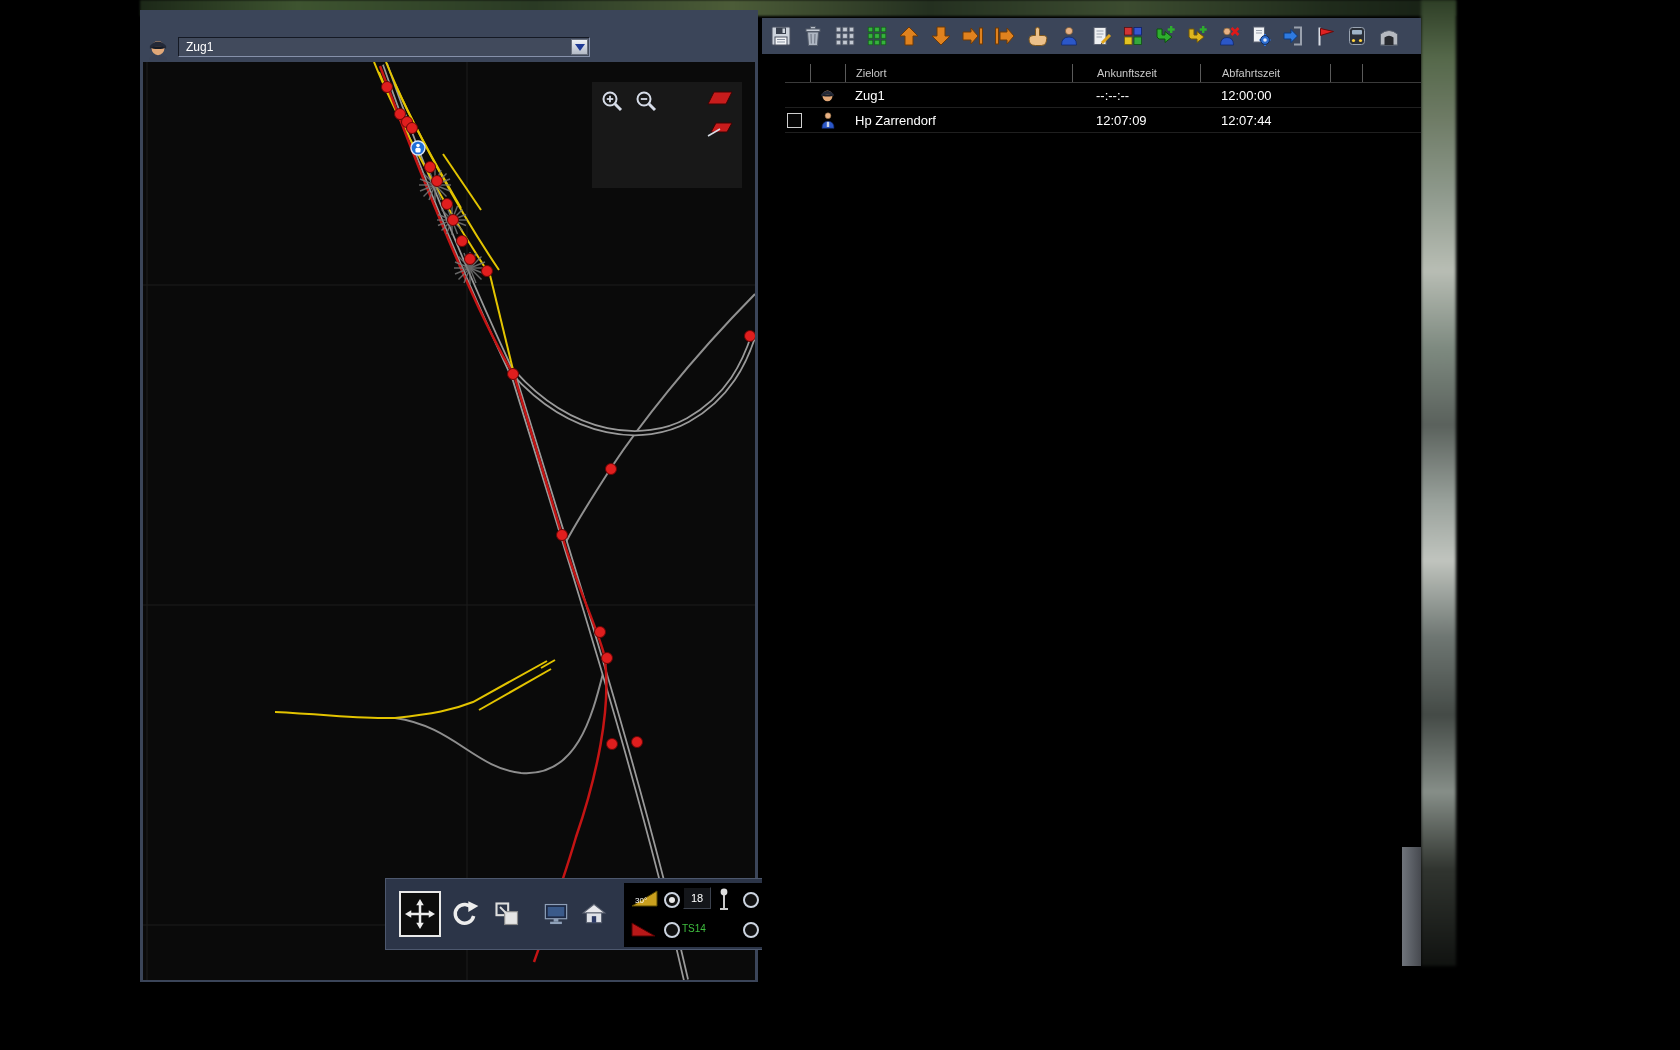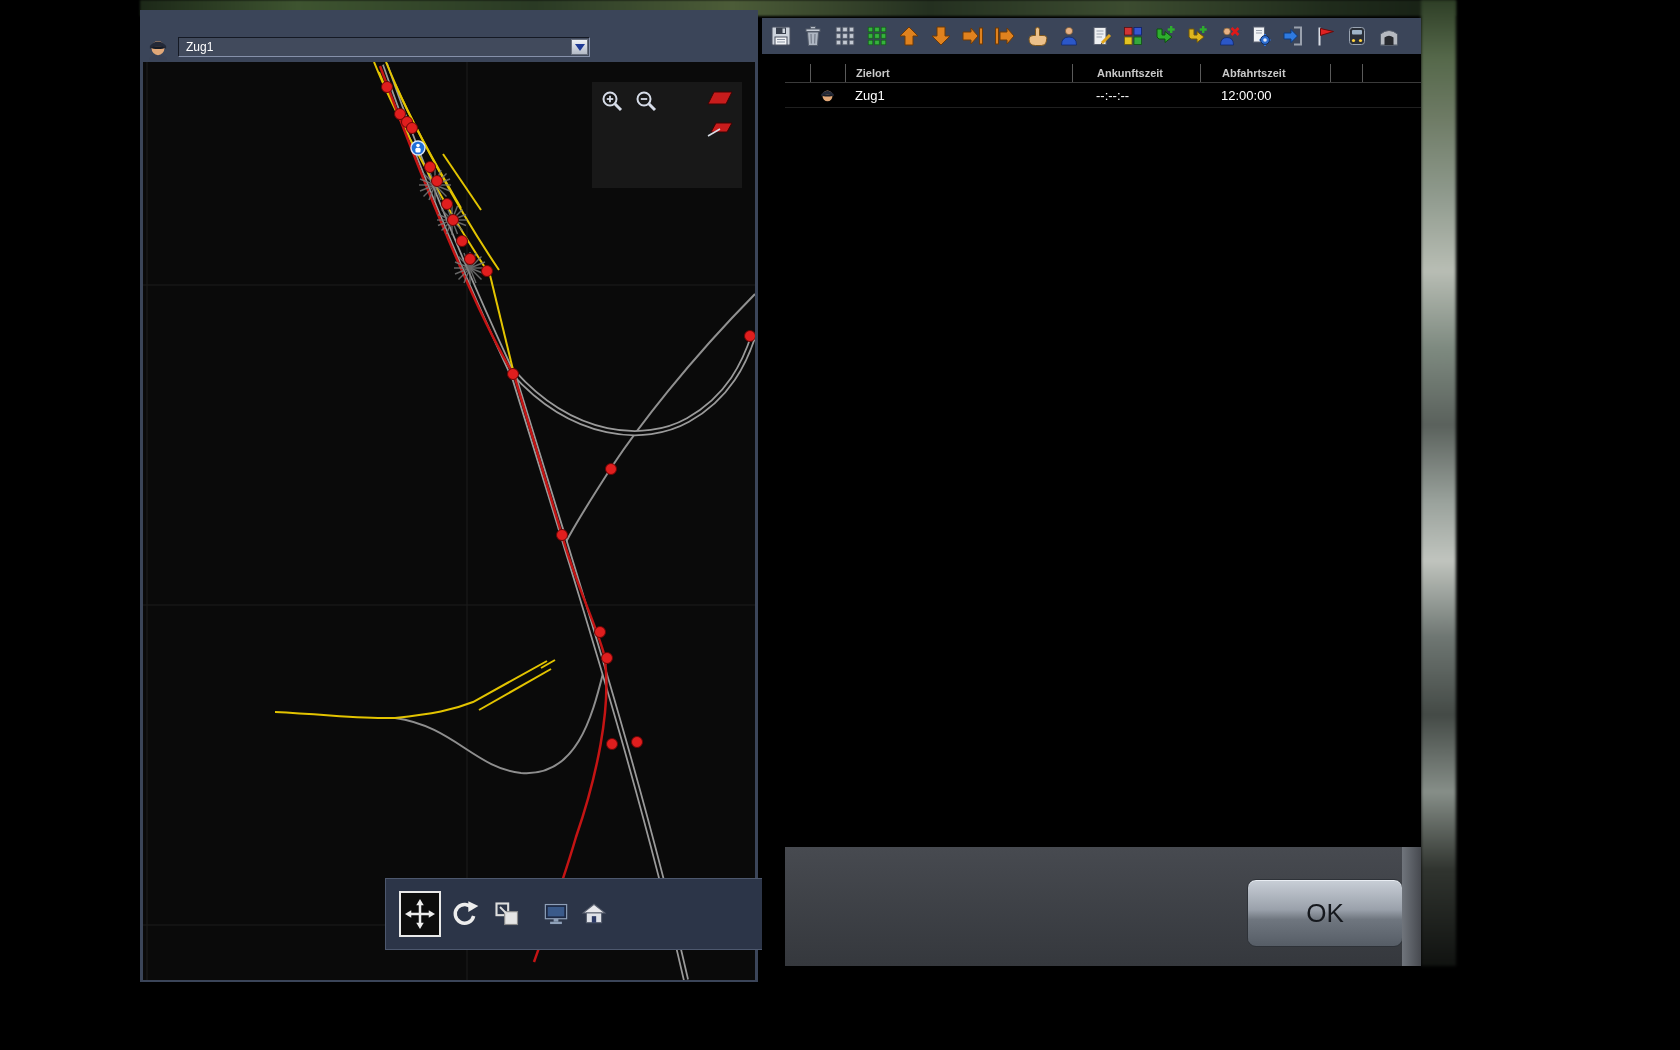--- a/index.html
+++ b/index.html
@@ -46,21 +46,21 @@
 
   
   .sched-panel{position:absolute;left:762px;top:18px;width:659px;height:948px;background:#000;}
   .sched-toolbar{position:absolute;left:0;top:0;width:659px;height:36px;background:#3b4559;
     display:flex;align-items:center;gap:7px;padding:0 6px;box-sizing:border-box;}
   .tbi{width:25px;height:26px;display:flex;align-items:center;justify-content:center;background:transparent;border:none;padding:0;cursor:pointer;}
   .tbi svg{display:block;}
 
   .table{position:absolute;left:23px;top:46px;width:636px;}
   .hdr{display:flex;height:18px;color:#c9c9c9;font-size:11px;border-bottom:1px solid #3a3a3a;}
-  .hdr > div{display:flex;align-items:center;box-sizing:border-box;border-left:1px solid #5a5a5a;font-weight:bold;}
+  .hdr > div{display:flex;align-items:center;box-sizing:border-box;border-left:1px solid #5a5a5a;}
   .hdr > div:first-child{border-left:none;}
   .row{display:flex;height:24px;align-items:center;color:#fff;font-size:13px;border-bottom:1px solid #1f1f1f;cursor:default;}
   .row.selected{background:#171717;}
   .c-check{width:25px;display:flex;align-items:center;justify-content:flex-start;padding-left:2px;box-sizing:border-box;}
   .c-icon{width:35px;display:flex;align-items:center;justify-content:center;}
   .c-name{width:227px;padding-left:10px;box-sizing:border-box;}
   .c-arr{width:128px;padding-left:24px;box-sizing:border-box;}
   .c-dep{width:130px;padding-left:21px;box-sizing:border-box;}
   .c-a{width:32px;}
   .c-b{width:59px;}
@@ -259,20 +259,41 @@
           </svg>
         </button>
         <button class="mtb" style="left:190px;width:36px;">
           <svg width="26" height="26" viewBox="0 0 24 24">
             <polygon points="12,3 2,11 22,11" fill="#e8e8ec" stroke="#5a6170"></polygon>
             <rect x="5" y="11" width="14" height="9" fill="#dfe2e8" stroke="#5a6170"></rect>
             <rect x="10" y="14" width="4" height="6" fill="#2c3a66"></rect>
           </svg>
         </button>
 
+        <div class="mini-cluster">
+          <svg class="mini" style="left:7px;top:5px;" width="28" height="20" viewBox="0 0 28 20">
+            <polygon points="1,18 26,18 26,3" fill="#caa01e" stroke="#5a4a00"></polygon>
+            <text x="4" y="15" font-size="8" fill="#fff" font-family="Liberation Sans, sans-serif">30°</text>
+          </svg>
+          <span class="radio on" style="left:40px;top:9px;"></span>
+          <div class="valbox">18</div>
+          <svg class="mini" style="left:92px;top:3px;" width="16" height="26" viewBox="0 0 16 26">
+            <line x1="8" y1="4" x2="8" y2="23" stroke="#c8c8c8" stroke-width="2"></line>
+            <circle cx="8" cy="6" r="3.4" fill="#dddddd"></circle>
+            <line x1="4" y1="23" x2="12" y2="23" stroke="#c8c8c8" stroke-width="2"></line>
+          </svg>
+          <span class="radio" style="left:119px;top:9px;"></span>
+
+          <svg class="mini" style="left:7px;top:37px;" width="26" height="18" viewBox="0 0 26 18">
+            <polygon points="1,16 24,16 1,3" fill="#b81818" stroke="#500000"></polygon>
+          </svg>
+          <span class="radio" style="left:40px;top:39px;"></span>
+          <span class="grad-label">TS14</span>
+          <span class="radio" style="left:119px;top:39px;"></span>
+        </div>
       </div>
     </div>
   </div>
 
   <div class="sched-panel">
 
     <div class="sched-toolbar">
       <button class="tbi">
         <svg width="22" height="22" viewBox="0 0 22 22">
           <rect x="2" y="2" width="18" height="18" rx="1" fill="#cdd3dc" stroke="#4a5160"></rect>
@@ -460,21 +481,35 @@
           </svg>
         </div>
         <div class="c-name">Zug1</div>
         <div class="c-arr">--:--:--</div>
         <div class="c-dep">12:00:00</div>
         <div class="c-a"></div>
           <div class="c-b"></div>
       </div>
 
 
+      <div class="row">
+        <div class="c-check">
+          <span class="cb"></span>
+        </div>
+        <div class="c-icon">
+          <svg width="18" height="19" viewBox="0 0 20 22">
+            <circle cx="10" cy="5.5" r="3.4" fill="#e7b184" stroke="#7c5a30" stroke-width="0.6"></circle>
+            <path d="M3,20 q0,-8 7,-8 q7,0 7,8 z" fill="#2b57c8" stroke="#12286a" stroke-width="0.8"></path>
+            <rect x="8.6" y="12.5" width="2.8" height="6" fill="#c8d2e8"></rect>
+          </svg>
+        </div>
+        <div class="c-name">Hp Zarrendorf</div>
+        <div class="c-arr">12:07:09</div>
+        <div class="c-dep">12:07:44</div>
+        <div class="c-a"></div>
+          <div class="c-b"></div>
+      </div>
     </div>
 
-    <div class="bottom-strip">
-      <button class="ok-btn">OK</button>
-    </div>
     <div class="side-bar"></div>
   </div>
 
 </div>
 
 </body></html>

